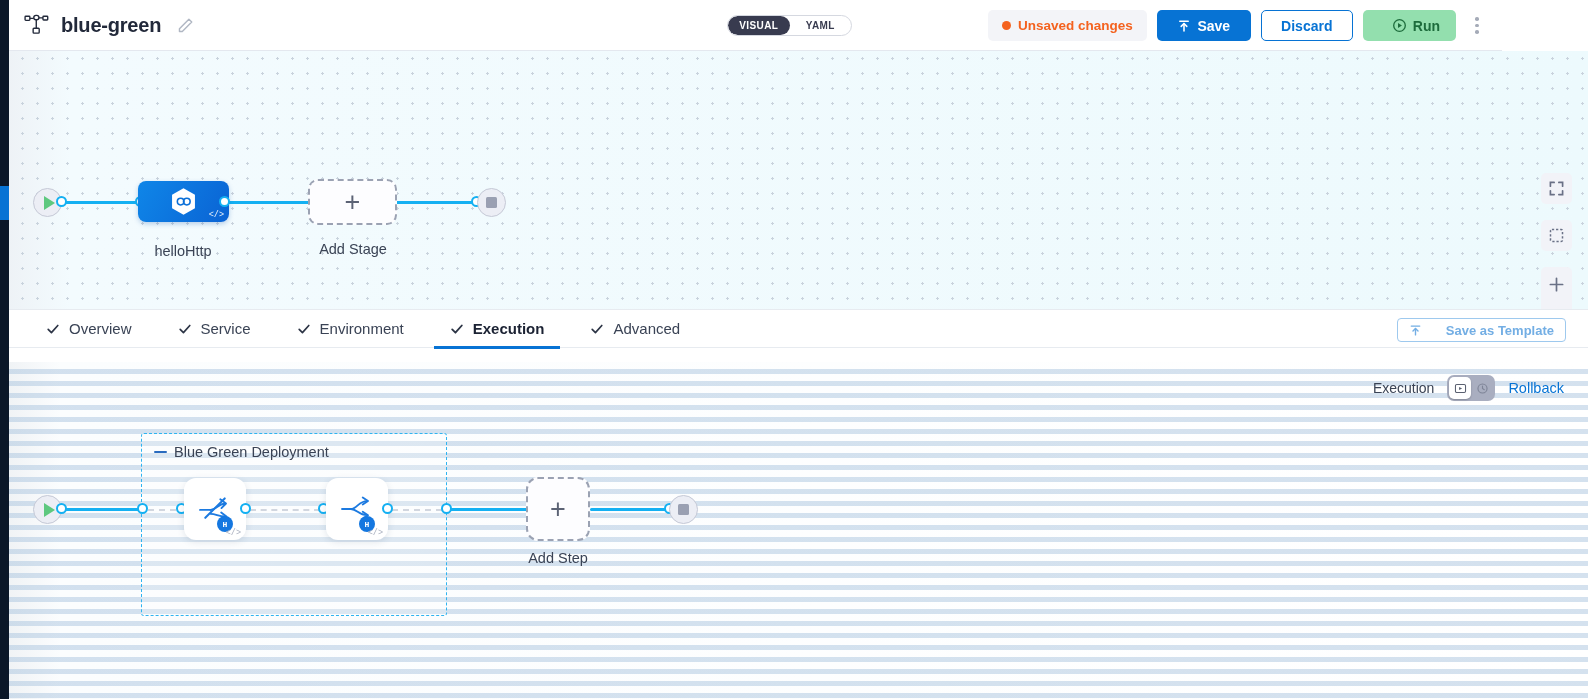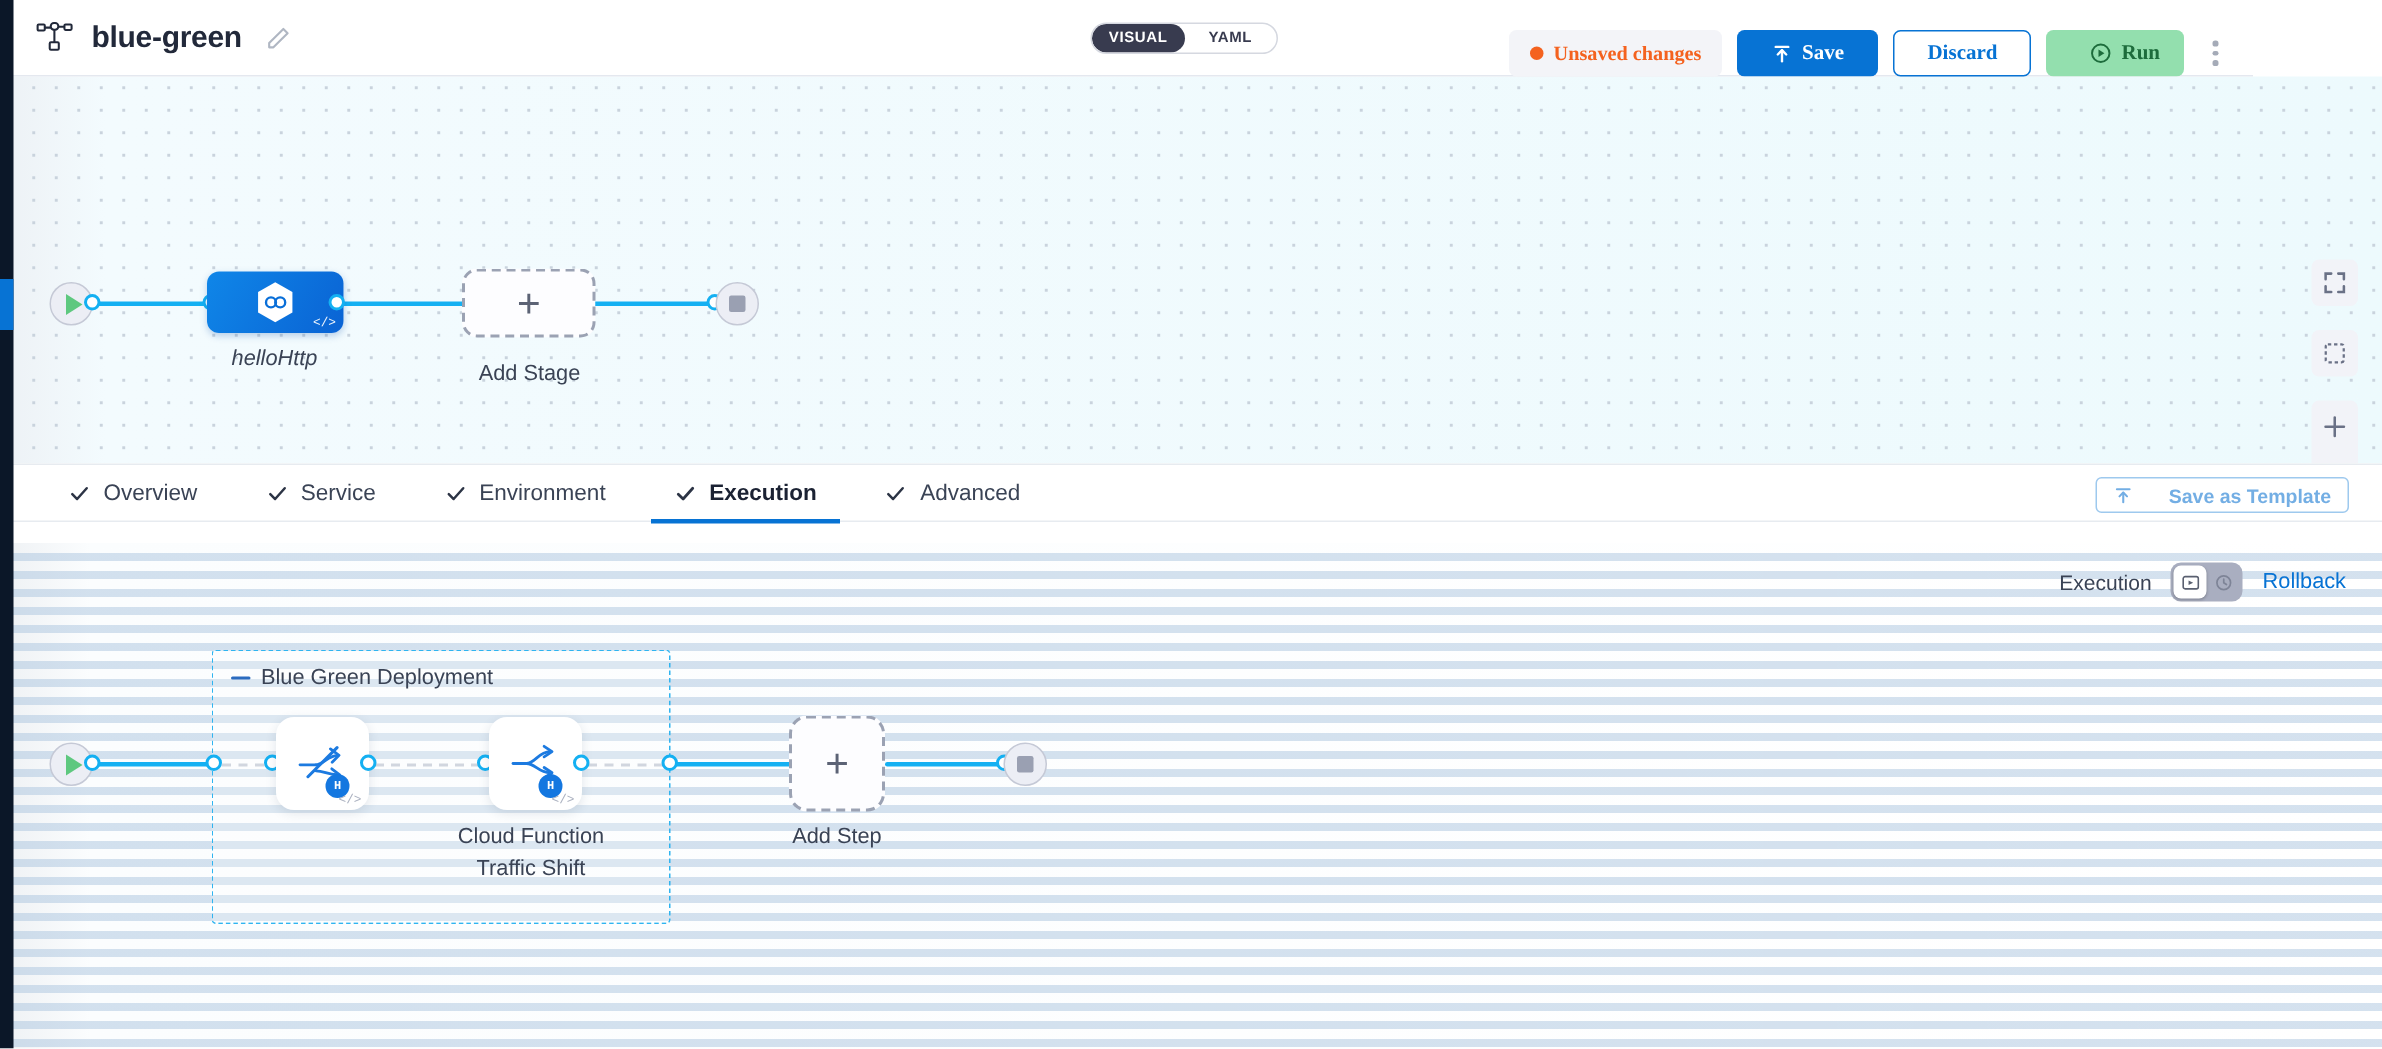--- a/index.html
+++ b/index.html
@@ -42,21 +42,21 @@
   }
   .mode-seg {
     flex: 1 1 50%; height: 100%; display: flex; align-items: center; justify-content: center;
     font-size: 10px; font-weight: bold; letter-spacing: 0.4px; cursor: pointer;
   }
   .mode-seg.active { background: #383b4f; color: #ffffff; border-radius: 11px; }
   .mode-seg.inactive { color: #383b4f; }
 
   .hdr-right {
     position: absolute; right: 14px; top: 0; height: 51px;
-    display: flex; align-items: flex-end; gap: 10px; font-family: Liberation Serif, serif;
+    display: flex; align-items: center; gap: 10px;
   }
   .unsaved-chip {
     height: 31px; padding: 0 14px; border-radius: 5px; background: #f3f4f8;
     display: flex; align-items: center; gap: 7px;
     font-size: 13.5px; font-weight: bold; color: #f4621f;
   }
   .dot-orange { width: 9px; height: 9px; border-radius: 50%; background: #f4621f; }
   .btn {
     height: 31px; border-radius: 5px; display: flex; align-items: center; justify-content: center;
     gap: 6px; font-size: 14px; font-weight: bold; cursor: pointer; padding: 0 15px;
@@ -244,21 +244,21 @@
       <svg class="hex" viewBox="0 0 34 38" fill="none">
         <path d="M17 1.5 L31.5 9.8 V27 L17 35.3 L2.5 27 V9.8 Z" fill="#ffffff"></path>
         <g stroke="#0a6fd8" stroke-width="2" fill="none" stroke-linecap="round">
           <circle cx="13.4" cy="18.5" r="4.2"></circle>
           <circle cx="21.2" cy="18.5" r="4.2"></circle>
         </g>
       </svg>
       <span class="code-badge">&lt;/&gt;</span>
     </div>
     <div class="port" style="left:219px; top:145px;"></div>
-    <div class="node-caption" style="left:118px; top:178px; width:130px;font-style:italic;">helloHttp</div>
+    <div class="node-caption" style="left:118px; top:190px; width:130px;">helloHttp</div>
 
     <div class="add-node" style="left:308px; top:128px;">
       <span class="plus-glyph">+</span>
     </div>
     <div class="node-caption" style="left:288px; top:188px; width:130px;">Add Stage</div>
 
     <div class="port" style="left:471px; top:145px;"></div>
     <div class="endcap" style="left:477px; top:137px;">
       <div class="stop-sq"></div>
     </div>
@@ -332,21 +332,20 @@
         <path d="M3 17 H13"></path>
         <path d="M13 17 C20 17 22 8 31 8"></path>
         <path d="M26.5 4 L32.5 8 L26.5 12"></path>
         <path d="M13 17 C20 17 22 24 31 24"></path>
         <path d="M26.5 20 L32.5 24 L26.5 28"></path>
       </svg>
       <span class="step-badge">H</span>
       <span class="step-code">&lt;/&gt;</span>
     </div>
     <div class="port" style="left:382px; top:141px;"></div>
-    <div class="node-caption wrap" style="left:299px; top:186px;">Cloud Function Traffic Shift</div>
 
     <div class="add-node square" style="left:526px; top:115px;">
       <span class="plus-glyph">+</span>
     </div>
     <div class="node-caption" style="left:498px; top:186px; width:120px;">Add Step</div>
 
     <div class="port" style="left:664px; top:141px;"></div>
     <div class="endcap" style="left:669px; top:133px;">
       <div class="stop-sq"></div>
     </div>

